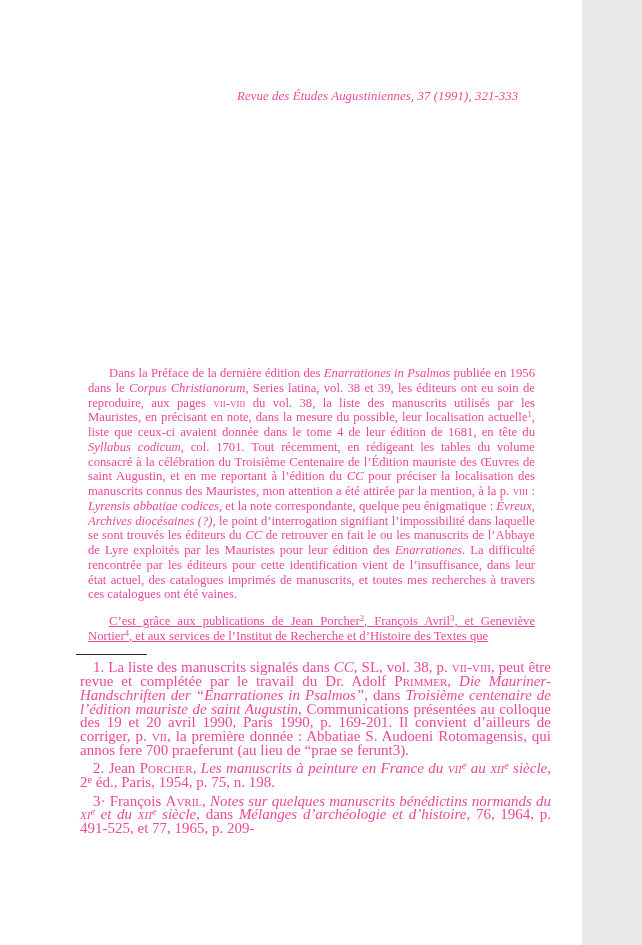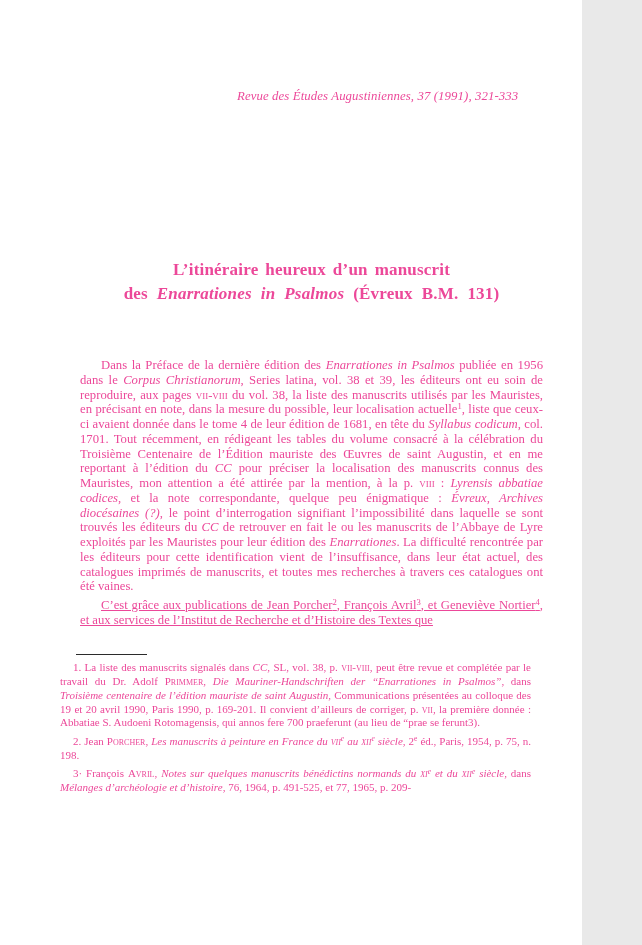--- a/index.html
+++ b/index.html
@@ -34,52 +34,48 @@
   }
   .title-line1 { word-spacing: 2.5px; letter-spacing: 0.2px; }
   .title-line2 { word-spacing: 4.5px; letter-spacing: 0.2px; }
   .body-block {
     position: absolute;
     top: 354px; left: 76px; width: 471px;
     font-size: 12.7px;
     line-height: 14.75px;
     text-align: justify;
   }
-  .body-para { margin: 4px; text-indent: 21px; }
+  .body-para { margin: 12px; text-indent: 21px; }
   .body-para + .body-para { margin-top: 2px; text-decoration: underline; }
   .footnote-rule {
     position: absolute;
     top: 654px; left: 76px; width: 71px;
     border: 0;
     border-top: 1.2px solid #2b2b2b;
     margin: 0;
   }
   .footnotes {
     position: absolute;
-    top: 661px; left: 60px; width: 471px;
-    font-size: 11px;
+    top: 661px; left: 80px; width: 471px;
+    font-size: 15px;
     line-height: 13.85px;
     text-align: justify;
   }
   .footnote { margin: 0 0 4.5px 0; text-indent: 13px; }
   .it  { font-style: italic; }
   .sc  { font-variant: small-caps; }
   .sup { font-size: 68%; position: relative; top: -0.45em; line-height: 0; }
 </style>
 </head>
 <body>
 
 <div class="page">
 
   <div class="running-head">Revue des Études Augustiniennes, 37 (1991), 321-333</div>
 
-  <div class="title-block">
-    <div class="title-line1"><span>L’itinéraire heureux d’un manuscrit</span></div>
-    <div class="title-line2"><span>des </span><span class="it">Enarrationes in Psalmos</span><span> (Évreux B.M. 131)</span></div>
-  </div>
 
   <div class="body-block">
     <p class="body-para"><span>Dans la Préface de la dernière édition des </span><span class="it">Enarrationes in Psalmos</span><span> publiée en 1956 dans le </span><span class="it">Corpus Christianorum</span><span>, Series latina, vol. 38 et 39, les éditeurs ont eu soin de reproduire, aux pages </span><span class="sc">vii-viii</span><span> du vol. 38, la liste des manuscrits utilisés par les Mauristes, en précisant en note, dans la mesure du possible, leur localisation actuelle</span><span class="sup">1</span><span>, liste que ceux-ci avaient donnée dans le tome 4 de leur édition de 1681, en tête du </span><span class="it">Syllabus codicum</span><span>, col. 1701. Tout récemment, en rédigeant les tables du volume consacré à la célébration du Troisième Centenaire de l’Édition mauriste des Œuvres de saint Augustin, et en me reportant à l’édition du </span><span class="it">CC</span><span> pour préciser la localisation des manuscrits connus des Mauristes, mon attention a été attirée par la mention, à la p. </span><span class="sc">viii</span><span> : </span><span class="it">Lyrensis abbatiae codices</span><span>, et la note correspondante, quelque peu énigmatique : </span><span class="it">Évreux, Archives diocésaines (?)</span><span>, le point d’interrogation signifiant l’impossibilité dans laquelle se sont trouvés les éditeurs du </span><span class="it">CC</span><span> de retrouver en fait le ou les manuscrits de l’Abbaye de Lyre exploités par les Mauristes pour leur édition des </span><span class="it">Enarrationes</span><span>. La difficulté rencontrée par les éditeurs pour cette identification vient de l’insuffisance, dans leur état actuel, des catalogues imprimés de manuscrits, et toutes mes recherches à travers ces catalogues ont été vaines.</span></p>
     <p class="body-para"><span>C’est grâce aux publications de Jean Porcher</span><span class="sup">2</span><span>, François Avril</span><span class="sup">3</span><span>, et Geneviève Nortier</span><span class="sup">4</span><span>, et aux services de l’Institut de Recherche et d’Histoire des Textes que</span></p>
   </div>
 
   <hr class="footnote-rule">
 
   <div class="footnotes">
     <p class="footnote"><span>1. La liste des manuscrits signalés dans </span><span class="it">CC</span><span>, SL, vol. 38, p. </span><span class="sc">vii-viii</span><span>, peut être revue et complétée par le travail du Dr. Adolf </span><span class="sc">Primmer</span><span>, </span><span class="it">Die Mauriner-Handschriften der “Enarrationes in Psalmos”</span><span>, dans </span><span class="it">Troisième centenaire de l’édition mauriste de saint Augustin</span><span>, Communications présentées au colloque des 19 et 20 avril 1990, Paris 1990, p. 169-201. Il convient d’ailleurs de corriger, p. </span><span class="sc">vii</span><span>, la première donnée : Abbatiae S. Audoeni Rotomagensis, qui annos fere 700 praeferunt (au lieu de “prae se ferunt3).</span></p>

